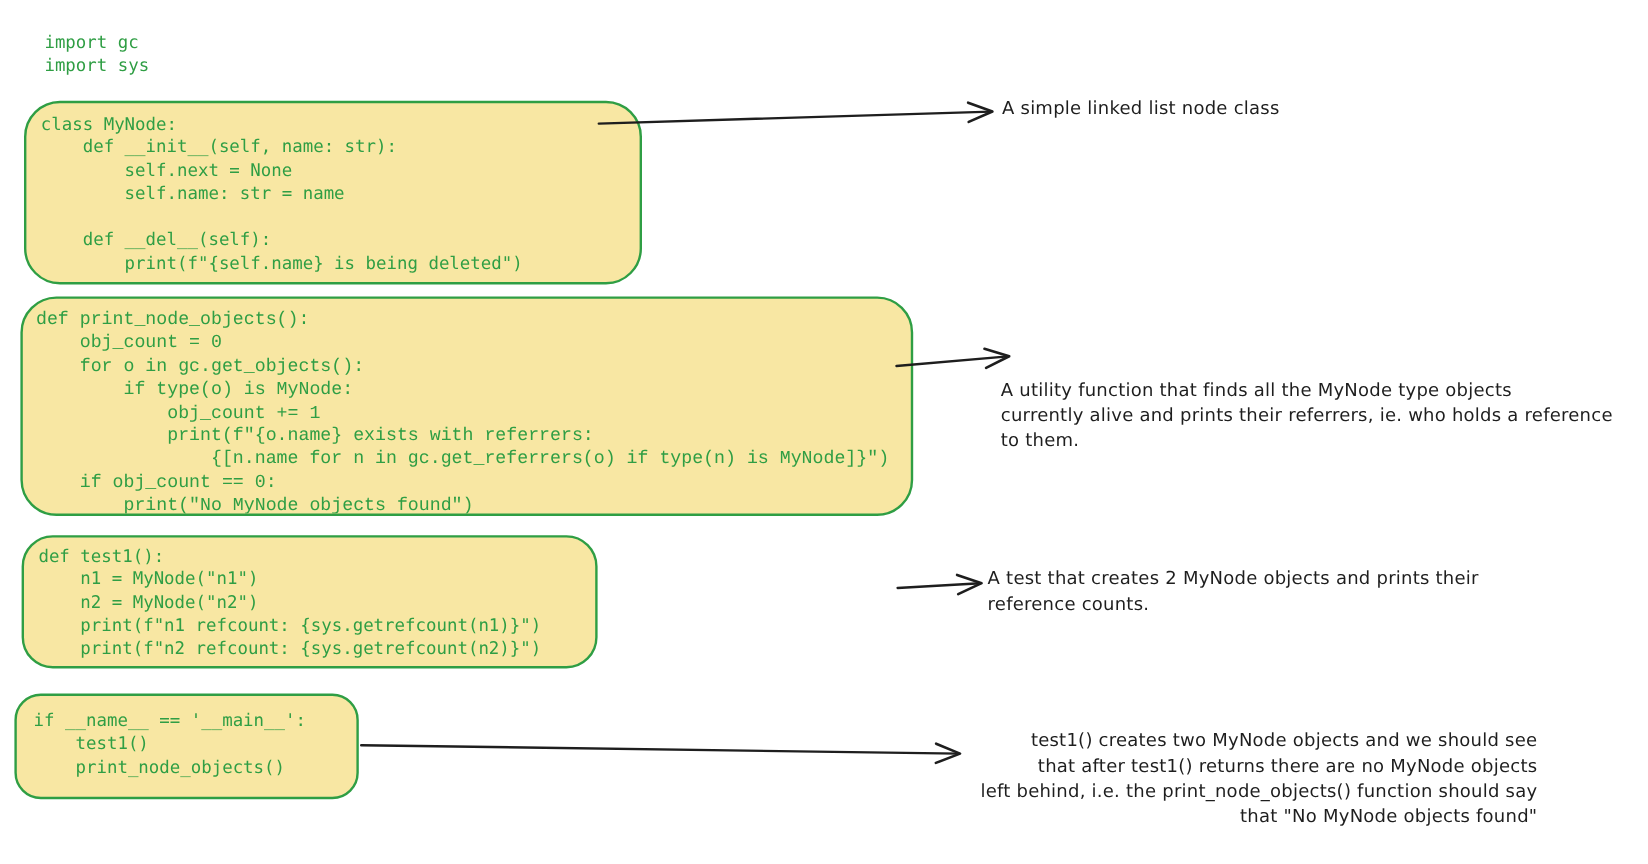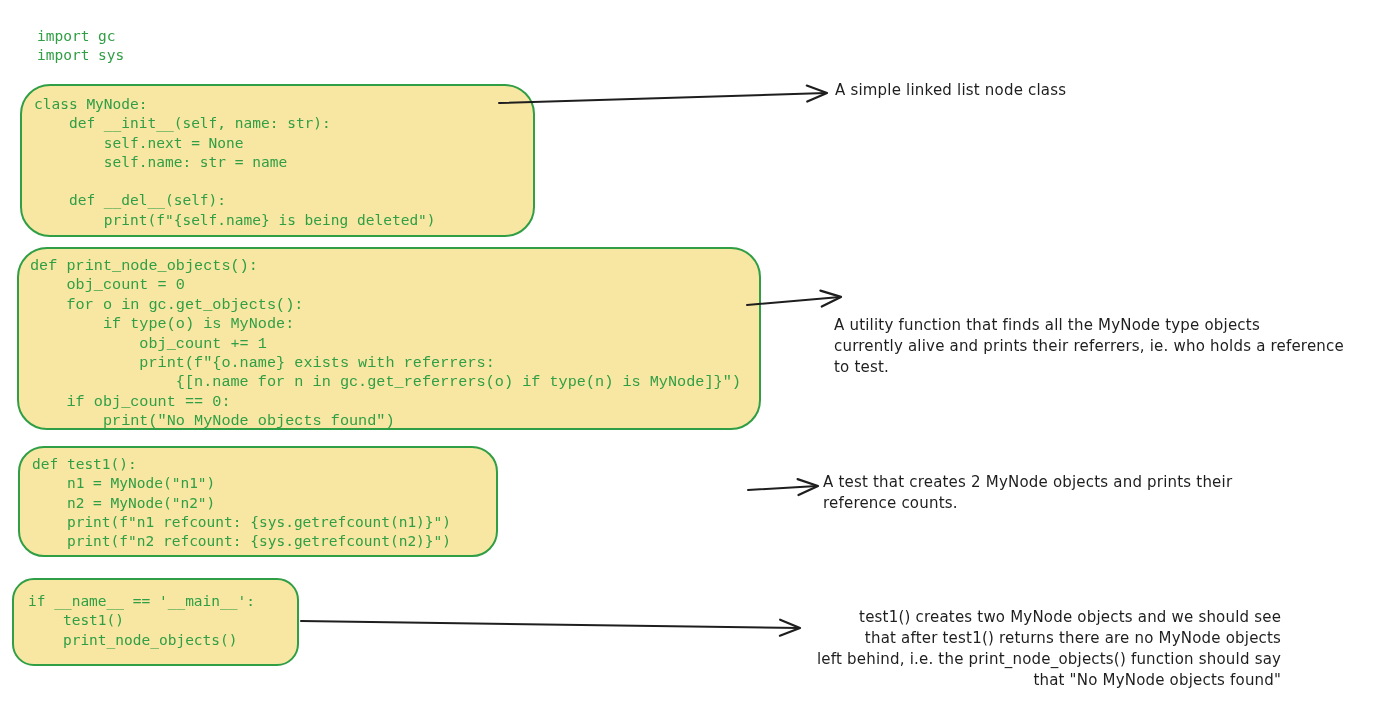--- a/index.html
+++ b/index.html
@@ -118,21 +118,21 @@
     <line x1="748" y1="490" x2="817" y2="486" stroke="#1e1e1e" stroke-width="2" stroke-linecap="round" marker-end="url(#ah)"></line>
     <line x1="301" y1="621" x2="799" y2="628" stroke="#1e1e1e" stroke-width="2" stroke-linecap="round" marker-end="url(#ah)"></line>
   </svg>
 
   <div class="annotation ann-1">
       <div>A simple linked list node class</div>
     </div>
   <div class="annotation ann-2">
       <div>A utility function that finds all the MyNode type objects</div>
       <div>currently alive and prints their referrers, ie. who holds a reference</div>
-      <div>to test.</div>
+      <div>to them.</div>
     </div>
   <div class="annotation ann-3">
       <div>A test that creates 2 MyNode objects and prints their</div>
       <div>reference counts.</div>
     </div>
   <div class="annotation ann-4">
       <div>test1() creates two MyNode objects and we should see</div>
       <div>that after test1() returns there are no MyNode objects</div>
       <div>left behind, i.e. the print_node_objects() function should say</div>
       <div>that "No MyNode objects found"</div>

